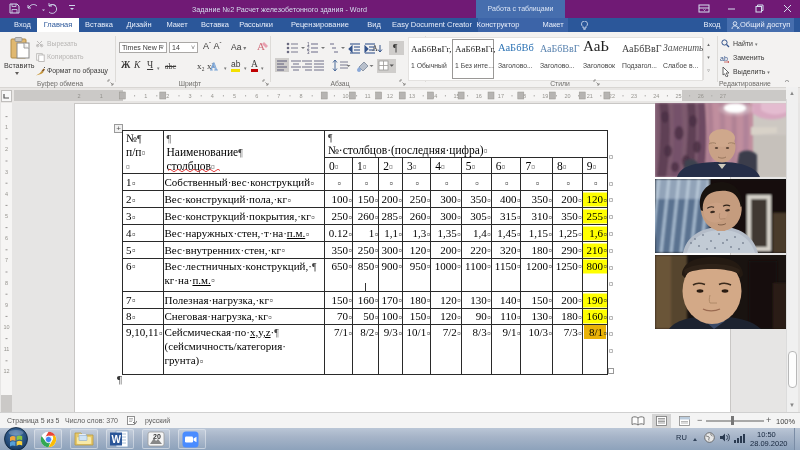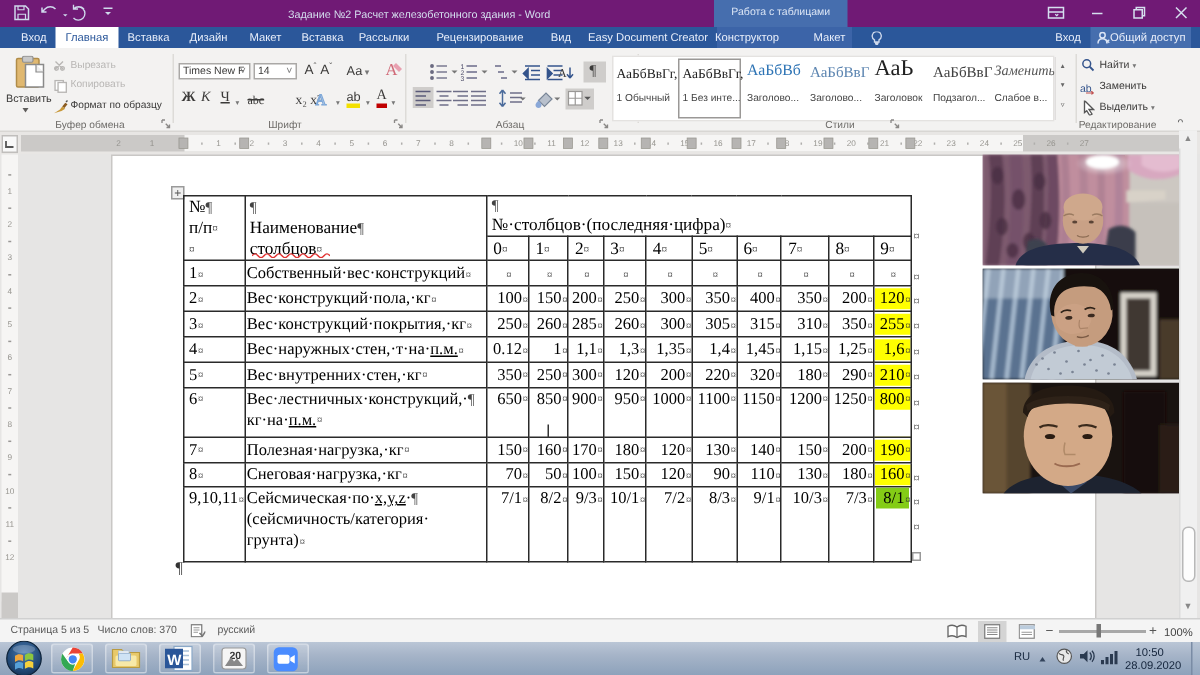--- a/index.html
+++ b/index.html
@@ -561,21 +561,21 @@
           <td class="nm" style="vertical-align:top">Сейсмическая·по·<u>x,y,z</u>·<span class="pm">¶</span><br>(сейсмичность/категория·<br>грунта)<span class="cm">¤</span></td>
           <td style="vertical-align:top">7/1<span class="cm">¤</span></td>
           <td style="vertical-align:top">8/2<span class="cm">¤</span></td>
           <td style="vertical-align:top">9/3<span class="cm">¤</span></td>
           <td style="vertical-align:top">10/1<span class="cm">¤</span></td>
           <td style="vertical-align:top">7/2<span class="cm">¤</span></td>
           <td style="vertical-align:top">8/3<span class="cm">¤</span></td>
           <td style="vertical-align:top">9/1<span class="cm">¤</span></td>
           <td style="vertical-align:top">10/3<span class="cm">¤</span></td>
           <td style="vertical-align:top">7/3<span class="cm">¤</span></td>
-          <td style="vertical-align:top"><span style="background:#84cc16;display:inline-block;width:100%">8/1<span class="cm">¤</span></span></td>
+          <td style="vertical-align:top"><span style="background:#eab308;display:inline-block;width:100%">8/1<span class="cm">¤</span></span></td>
         </tr>
  </tbody>
     </table>
 
  <div class="abs serif" id="rowmarks" style="left:609px;top:27px;width:10px;font-size:9px;color:#333">
       <div style="position:absolute;top:23px;left:0;font-size:8px">¤</div>
       <div style="position:absolute;top:50px;left:0;font-size:8px">¤</div>
       <div style="position:absolute;top:66px;left:0;font-size:8px">¤</div>
       <div style="position:absolute;top:83px;left:0;font-size:8px">¤</div>
       <div style="position:absolute;top:100px;left:0;font-size:8px">¤</div>

